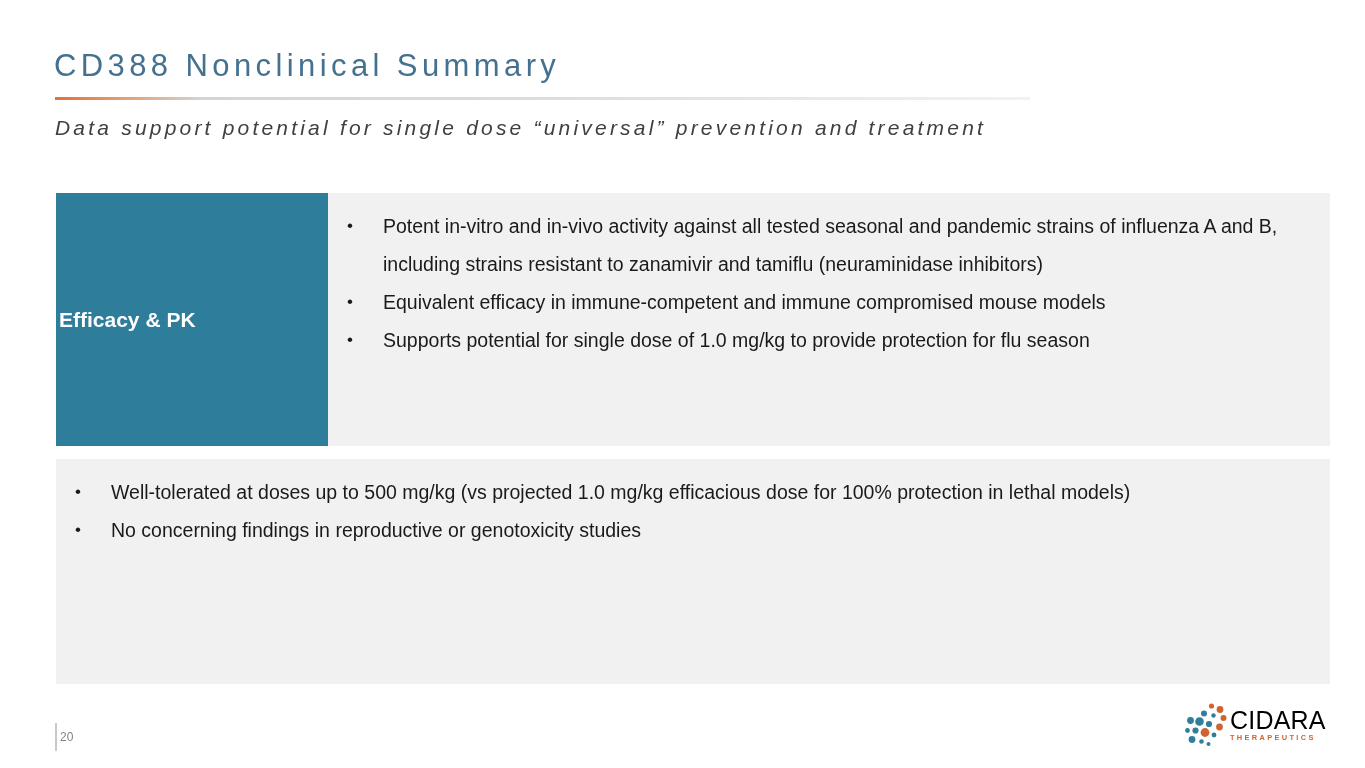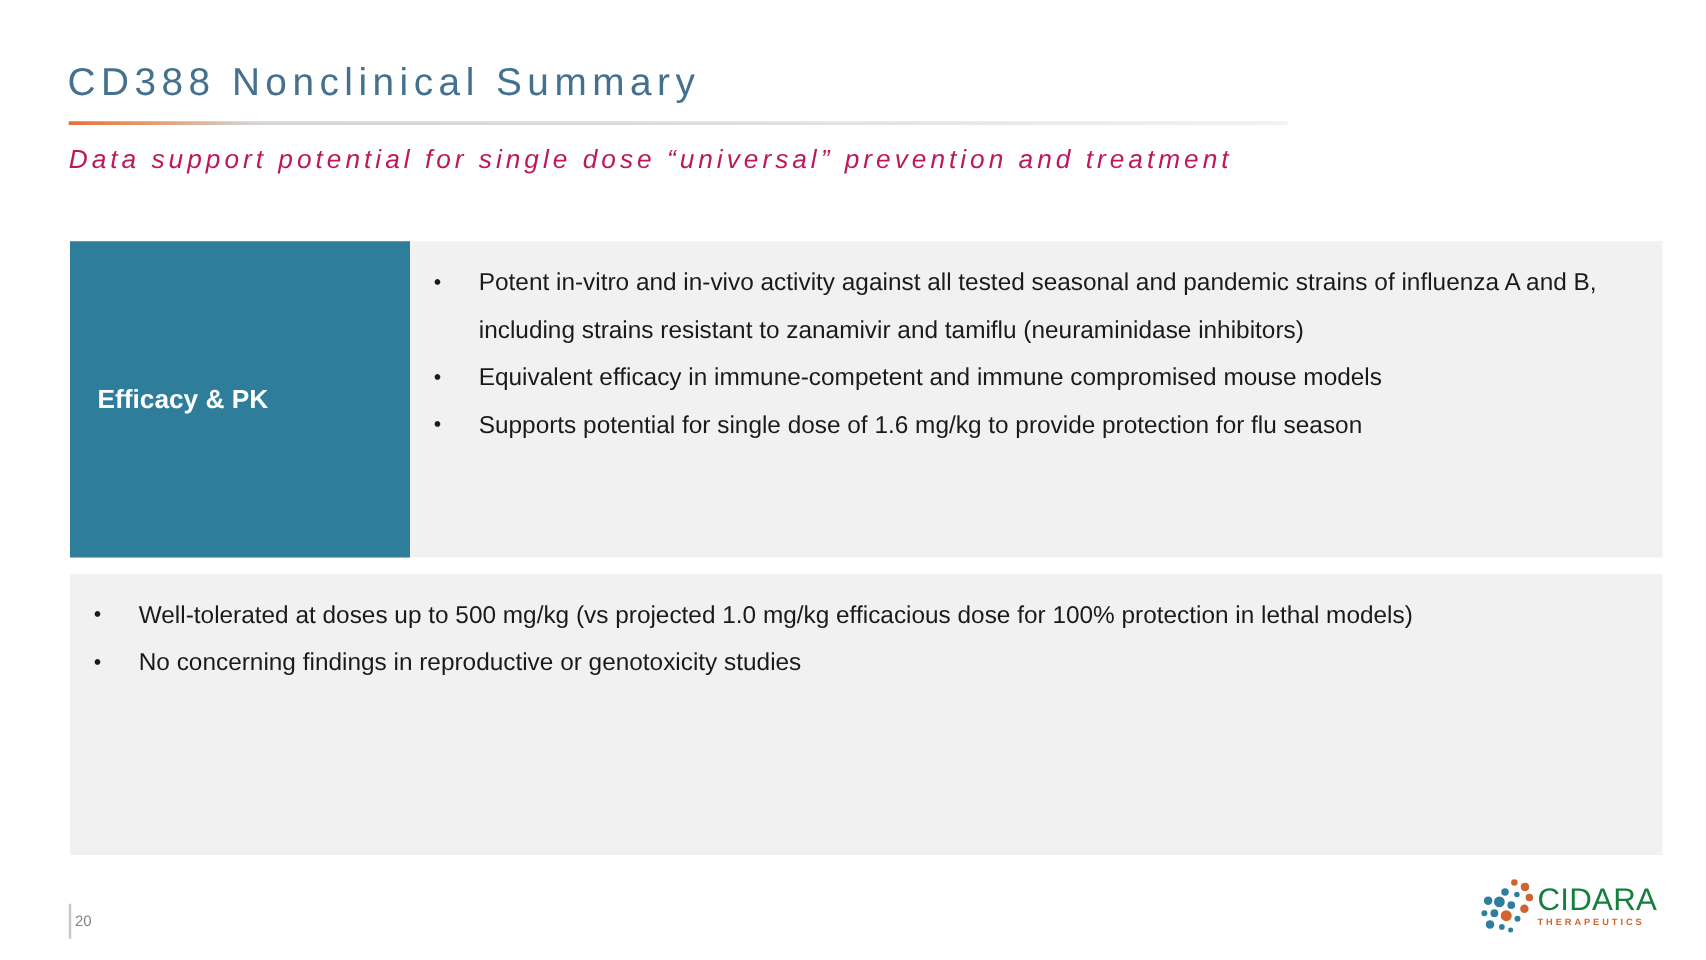--- a/index.html
+++ b/index.html
@@ -47,21 +47,21 @@
   }
 
   .slide-subtitle {
     position: absolute;
     left: 55px;
     top: 116px;
     font-size: 21px;
     font-style: italic;
     font-weight: 400;
     letter-spacing: 3.2px;
-    color: #be185d;
+    color: #404040;
     white-space: nowrap;
   }
 
   
   .panel {
     position: absolute;
     left: 56px;
     width: 1274px;
     display: flex;
     background: #f1f1f1;
@@ -71,21 +71,21 @@
   .panel-safety   { top: 459px; height: 225px; }
 
   .panel-label {
     flex: 0 0 272px;
     background: #2d7d9b;
     color: #ffffff;
     font-size: 21px;
     font-weight: bold;
     display: flex;
     align-items: center;
-    padding-left: 22px;
+    padding-left: 3px;
   }
 
   .panel-body {
     flex: 1 1 auto;
     padding: 14px 16px 12px 12px;
   }
 
   .bullet-list { list-style: none; }
 
   .bullet-item {
@@ -140,21 +140,21 @@
     position: absolute;
     left: 48px;
     top: 5px;
     width: 97px;
   }
 
   .logo-name {
     font-size: 25px;
     font-weight: 400;
     letter-spacing: 0.2px;
-    color: #15803d;
+    color: #000000;
     line-height: 26px;
   }
 
   .logo-tagline {
     font-size: 7.4px;
     font-weight: bold;
     letter-spacing: 2.35px;
     color: #d4622c;
     line-height: 10px;
   }
@@ -169,21 +169,21 @@
   <div class="title-rule"></div>
 
   <div class="slide-subtitle">Data support potential for single dose “universal” prevention and treatment</div>
 
   <div class="panel panel-efficacy">
     <div class="panel-label">Efficacy &amp; PK</div>
     <div class="panel-body">
       <ul class="bullet-list">
         <li class="bullet-item">Potent in-vitro and in-vivo activity against all tested seasonal and pandemic strains of influenza A and B, including strains resistant to zanamivir and tamiflu (neuraminidase inhibitors)</li>
         <li class="bullet-item">Equivalent efficacy in immune-competent and immune compromised mouse models</li>
-        <li class="bullet-item">Supports potential for single dose of 1.6 mg/kg to provide protection for flu season</li>
+        <li class="bullet-item">Supports potential for single dose of 1.0 mg/kg to provide protection for flu season</li>
       </ul>
     </div>
   </div>
 
   <div class="panel panel-safety">
     <div class="panel-body">
       <ul class="bullet-list">
         <li class="bullet-item">Well-tolerated at doses up to 500 mg/kg (vs projected 1.0 mg/kg efficacious dose for 100% protection in lethal models)</li>
         <li class="bullet-item">No concerning findings in reproductive or genotoxicity studies</li>
       </ul>

